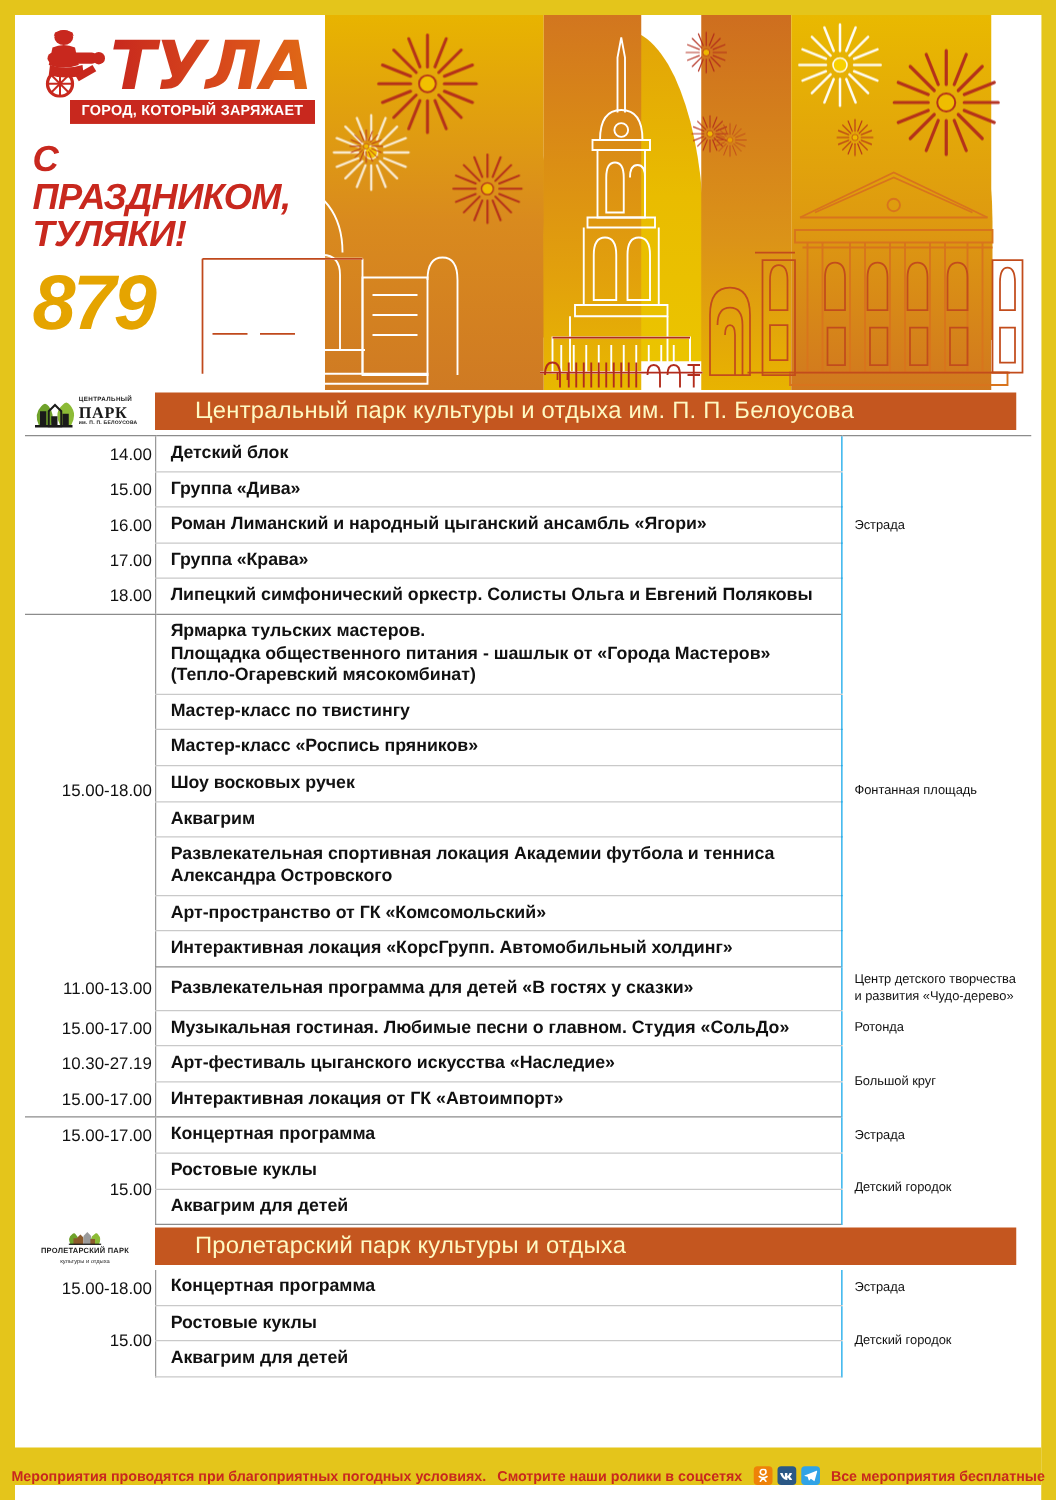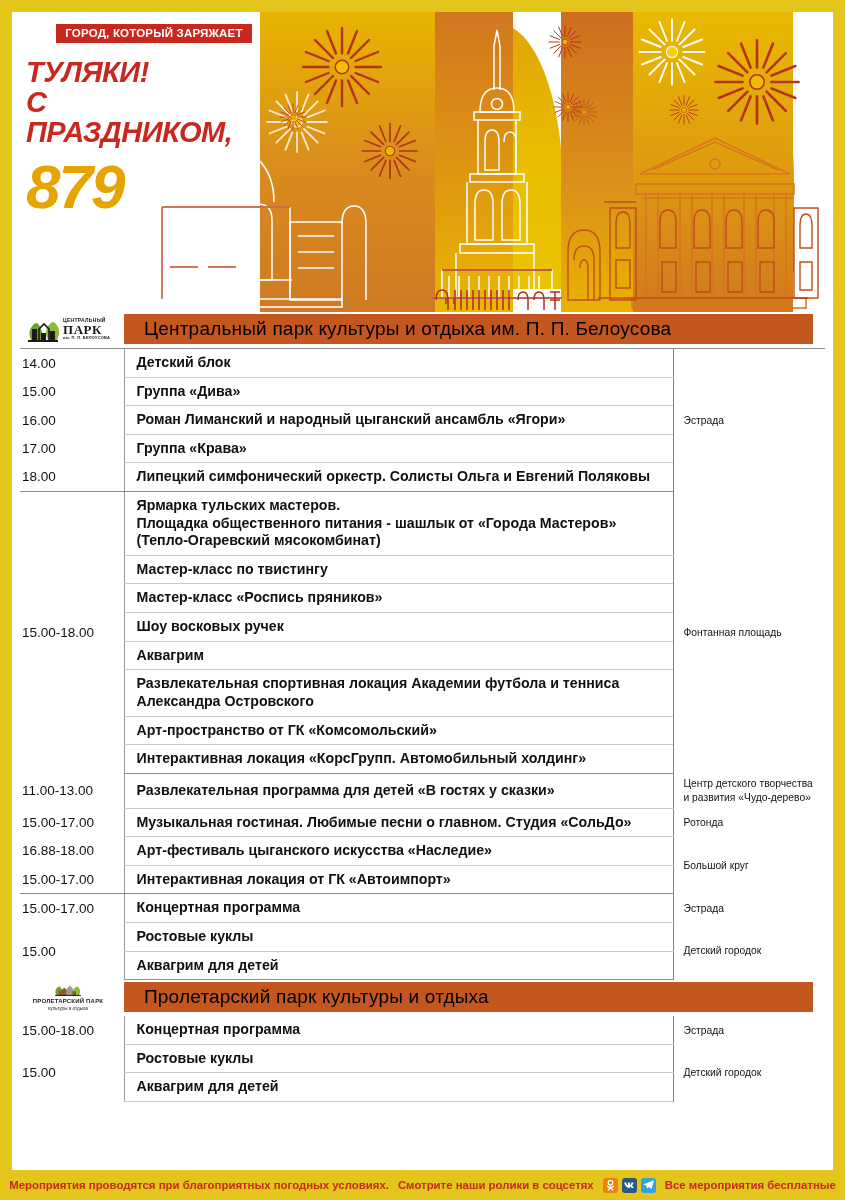--- a/index.html
+++ b/index.html
@@ -90,56 +90,56 @@
     letter-spacing: 1px;
     padding: 4px 0 6px 0;
   }
 
   
   .sec-head { display: flex; align-items: center; height: 30px; margin: 2px 12px 4px 0; }
   .sec-logo { width: 112px; flex: 0 0 112px; display: flex; flex-direction: column;
               align-items: center; justify-content: center; height: 100%; }
   .sec-bar {
     flex: 1; height: 30px; background: #C4561F;
-    color: #000000; font-size: 19px; display: flex; align-items: center;
-    padding-left: 20px; margin-right: 8px; letter-spacing: .2px;
+    color: #fef9c3; font-size: 19px; display: flex; align-items: center;
+    padding-left: 32px; margin-right: 8px; letter-spacing: .2px;
   }
   .logo-cp { display:flex; align-items:center; gap:3px; }
   .logo-cp .txt { line-height: 1; text-align: left; }
   .logo-cp .t1 { font-size: 5px; letter-spacing: .3px; color:#1a1a1a; font-weight:700; }
   .logo-cp .t2 { font-size: 13px; letter-spacing: .5px; color:#1a1a1a;
                  font-family: "Liberation Serif", serif; font-weight: 700; }
   .logo-cp .t3 { font-size: 4px; color:#1a1a1a; font-weight:700; letter-spacing:.2px; }
   .logo-cap { font-size: 6.5px; color: #222; text-align: center; line-height: 1.25; margin-top: 1px; }
   .logo-cap.b { font-weight: 700; font-size: 6px; letter-spacing: .2px; }
   .logo-cap.s { font-size: 4.6px; }
 
   
   table.prog {
     width: calc(100% - 16px);
     margin: 0 8px;
     border-collapse: collapse;
     table-layout: fixed;
   }
   table.prog td { vertical-align: middle; }
-  .c-time { width: 104px; text-align: left; font-size: 13.5px; color:#111;
+  .c-time { width: 104px; text-align: right; font-size: 13.5px; color:#111;
             padding: 3px 2px; }
   .c-ev   { font-size: 14.2px; font-weight: 700; color: #111;
             padding: 5px 0 5px 12px; line-height: 1.24;
             border-left: 1px solid #9a9a9a; border-bottom: 1px solid #c9c9c9; }
   .c-venue{ width: 152px; font-size: 10.3px; color:#111; padding: 4px 6px 4px 10px;
             line-height: 1.3; border-left: 1px solid #0ea5e9; }
   .grp-end td { border-bottom: 1px solid #8c8c8c; }
   .t-sep { border-top: 1px solid #8c8c8c; }
 
   
   .footer {
-    position: absolute; left: 0; right: 0; bottom: 0;
+    position: absolute; left: 0; right: 0; bottom: 12px;
     height: 30px; background: #E4C51B;
-    display: flex; align-items: center; justify-content: center;
+    display: flex; align-items: flex-end; justify-content: center;
     gap: 9px; padding: 0 10px;
   }
   .f-txt { color: #C8281E; font-size: 11.4px; font-weight: 700; white-space: nowrap; }
   .socials { display: flex; gap: 4px; align-items: center; }
   .soc { width: 15px; height: 15px; border-radius: 3px; display:flex;
          align-items:center; justify-content:center; color:#fff;
          font-size: 9.5px; font-weight: 700; }
   .soc-ok { background: #EE8208; }
   .soc-vk { background: #2A5885; }
   .soc-tg { background: #30A3E6; }
@@ -277,24 +277,45 @@
         <path d="M788 214 q0-12 6-12 q6 0 6 12 v22 h-12 z"></path>
         <path d="M788 250 h12 v28 h-12 z"></path>
 
         <path d="M556 240 q0-22 16-22 q16 0 16 22 v48 h-32 z"></path>
         <path d="M562 248 q0-14 10-14 q10 0 10 14 v40"></path>
         <path d="M568 256 q0-8 4-8 q4 0 4 8 v32"></path>
       </g>
     </svg>
 
     <div class="logoblock">
+      <div class="tula-row">
+        <svg width="58" height="56" viewBox="0 0 58 56">
+          <g fill="#C8281E">
+            <ellipse cx="25" cy="8" rx="7.5" ry="6"></ellipse>
+            <path d="M17 7 q8-6 16 0 l-1-3 q-7-4-14 0 z"></path>
+            <path d="M16 16 q9-4 18 0 l3 14 q-12 4-24 0 z"></path>
+            <path d="M14 30 q12 4 26 0 l1 8 q-14 4-28 0 z"></path>
+            <rect x="12" y="20" width="40" height="9" rx="4.5"></rect>
+            <circle cx="53" cy="24.5" r="5"></circle>
+            <circle cx="22" cy="45" r="10" fill="none" stroke="#C8281E" stroke-width="2.6"></circle>
+            <g stroke="#C8281E" stroke-width="1.6">
+              <line x1="22" y1="35" x2="22" y2="55"></line>
+              <line x1="12" y1="45" x2="32" y2="45"></line>
+              <line x1="15" y1="38" x2="29" y2="52"></line>
+              <line x1="29" y1="38" x2="15" y2="52"></line>
+            </g>
+            <path d="M34 38 l14-8 l3 5 l-14 8 z"></path>
+          </g>
+        </svg>
+        <div class="tula-word">ТУЛА</div>
+      </div>
       <div class="tula-sub">ГОРОД, КОТОРЫЙ ЗАРЯЖАЕТ</div>
       <div class="greet">
+        <div>С ПРАЗДНИКОМ,</div>
         <div>ТУЛЯКИ!</div>
-        <div>С ПРАЗДНИКОМ,</div>
       </div>
       <div class="year">879</div>
     </div>
   </div>
 
 
   <div class="sec-head">
     <div class="sec-logo">
       <div class="logo-cp">
         <svg width="34" height="30" viewBox="0 0 34 30">
@@ -382,21 +403,21 @@
         <td class="c-venue">Центр детского творчества и развития «Чудо-дерево»</td>
       </tr>
 
       <tr>
         <td class="c-time">15.00-17.00</td>
         <td class="c-ev">Музыкальная гостиная. Любимые песни о главном. Студия «СольДо»</td>
         <td class="c-venue">Ротонда</td>
       </tr>
 
       <tr>
-        <td class="c-time">16.88-18.00</td>
+        <td class="c-time">10.30-27.19</td>
         <td class="c-ev">Арт-фестиваль цыганского искусства «Наследие»</td>
         <td class="c-venue" rowspan="2">Большой круг</td>
       </tr>
       <tr class="grp-end">
         <td class="c-time">15.00-17.00</td>
         <td class="c-ev">Интерактивная локация от ГК «Автоимпорт»</td>
       </tr>
     </tbody>
   </table>
 

